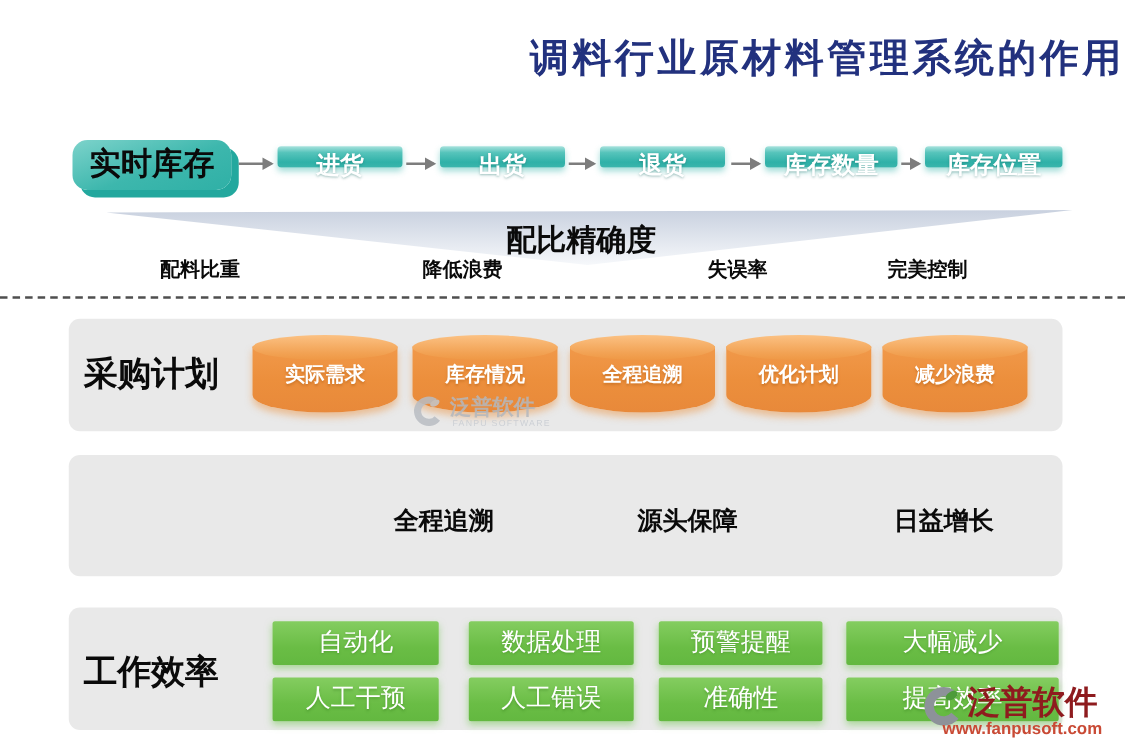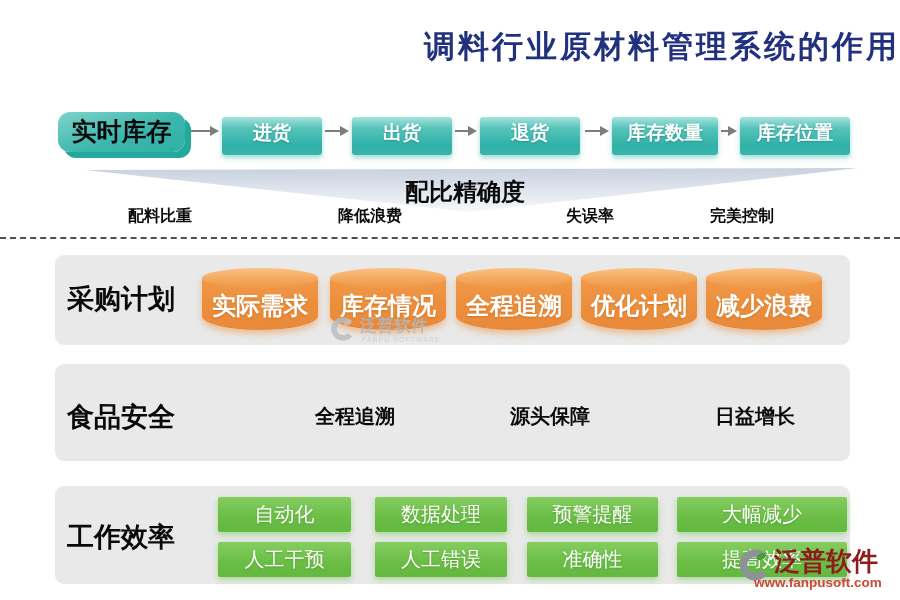--- a/index.html
+++ b/index.html
@@ -8,21 +8,21 @@
 
   
   .title{position:absolute;top:26px;left:0;width:100%;text-align:right;
          font-size:31px;font-weight:bold;color:#22317e;letter-spacing:3px;}
 
   
   .srcbox{position:absolute;left:58px;top:112px;width:127px;height:40px;line-height:40px;
           text-align:center;font-size:25px;font-weight:bold;color:#0a0a0a;
           background:linear-gradient(160deg,#7dd3cb,#3db7ad 55%,#2fb0a6);
           box-shadow:6px 6px 0 #23a89e;border-radius:12px;}
-  .step{position:absolute;top:117px;height:38px;line-height:31px;text-align:center;
+  .step{position:absolute;top:117px;height:17px;line-height:31px;text-align:center;
         color:#fff;font-weight:bold;font-size:19px;border-radius:3px;
         background:linear-gradient(180deg,#a7e2dd 0%,#56c4bb 30%,#2fb1a8 75%,#3ab5ac 100%);
         box-shadow:0 3px 5px rgba(47,177,168,.45);text-shadow:0 1px 2px rgba(0,80,75,.35);}
   .st0{left:222px;width:100px}.st1{left:352px;width:100px}.st2{left:480px;width:100px}
   .st3{left:612px;width:106px}.st4{left:740px;width:110px}
   .arrow{position:absolute;top:130px;height:2px;background:#7d7d7d;}
   .arrow::after{content:"";position:absolute;right:-2px;top:-4px;width:0;height:0;
         border-left:9px solid #7d7d7d;border-top:5px solid transparent;border-bottom:5px solid transparent;}
   .ar0{left:191px;width:26px}.ar1{left:325px;width:22px}.ar2{left:455px;width:20px}
   .ar3{left:585px;width:22px}.ar4{left:721px;width:14px}
@@ -45,21 +45,21 @@
 
   
   .cyl{position:absolute;top:268px;width:116px;height:64px;}
   .cy0{left:202px}.cy1{left:330px}.cy2{left:456px}.cy3{left:581px}.cy4{left:706px}
   .cyl .cbody{position:absolute;top:9px;left:0;right:0;bottom:2px;
         background:linear-gradient(180deg,#f1994a 0%,#ec8f3c 50%,#e8893a 100%);
         border-radius:0 0 50% 50% / 0 0 14px 14px;box-shadow:0 4px 6px rgba(236,150,70,.5);}
   .cyl .ctop{position:absolute;top:0;left:0;right:0;height:20px;border-radius:50%;
         background:linear-gradient(180deg,#fbc183,#f2a355 70%,#ef9845);z-index:2;}
   .cyl .clabel{position:absolute;left:0;right:0;top:22px;text-align:center;z-index:3;
-        color:#fff;font-weight:bold;font-size:24px;text-shadow:0 1px 2px rgba(160,80,10,.4);}
+        color:#fff;font-weight:bold;font-size:16px;text-shadow:0 1px 2px rgba(160,80,10,.4);}
 
   
   .fsafe{position:absolute;top:403px;transform:translateX(-50%);font-size:20px;
         font-weight:bold;color:#0a0a0a;white-space:nowrap;}
   .fs0{left:355px}.fs1{left:550px}.fs2{left:755px}
 
   
   .gbtn{position:absolute;height:35px;line-height:35px;text-align:center;border-radius:2px;
         color:#fff;font-weight:normal;font-size:20px;
         background:linear-gradient(180deg,#84cd60,#6abd45 60%,#63b840);
@@ -149,21 +149,20 @@
   <div class="wmc">
     <svg class="wlogo" width="26" height="26" viewBox="0 0 32 32">
       <circle cx="16" cy="16" r="11" fill="none" stroke="#b9bdc3" stroke-width="7" stroke-dasharray="50 20" transform="rotate(40 16 16)"></circle>
       <ellipse cx="22" cy="8" rx="5" ry="3" fill="#c3c7cc" transform="rotate(-30 22 8)"></ellipse>
     </svg>
     <span class="wbrand">泛普软件</span>
     <span class="wsub">FANPU SOFTWARE</span>
   </div>
 
   <div class="panel p1"></div>
-  <div class="seclabel sl1">食品安全</div>
   <span class="fsafe fs0">全程追溯</span>
   <span class="fsafe fs1">源头保障</span>
   <span class="fsafe fs2">日益增长</span>
 
   <div class="panel p2"></div>
   <div class="seclabel sl2">工作效率</div>
   <div class="gbtn g00">自动化</div>
   <div class="gbtn g01">数据处理</div>
   <div class="gbtn g02">预警提醒</div>
   <div class="gbtn g03">大幅减少</div>

